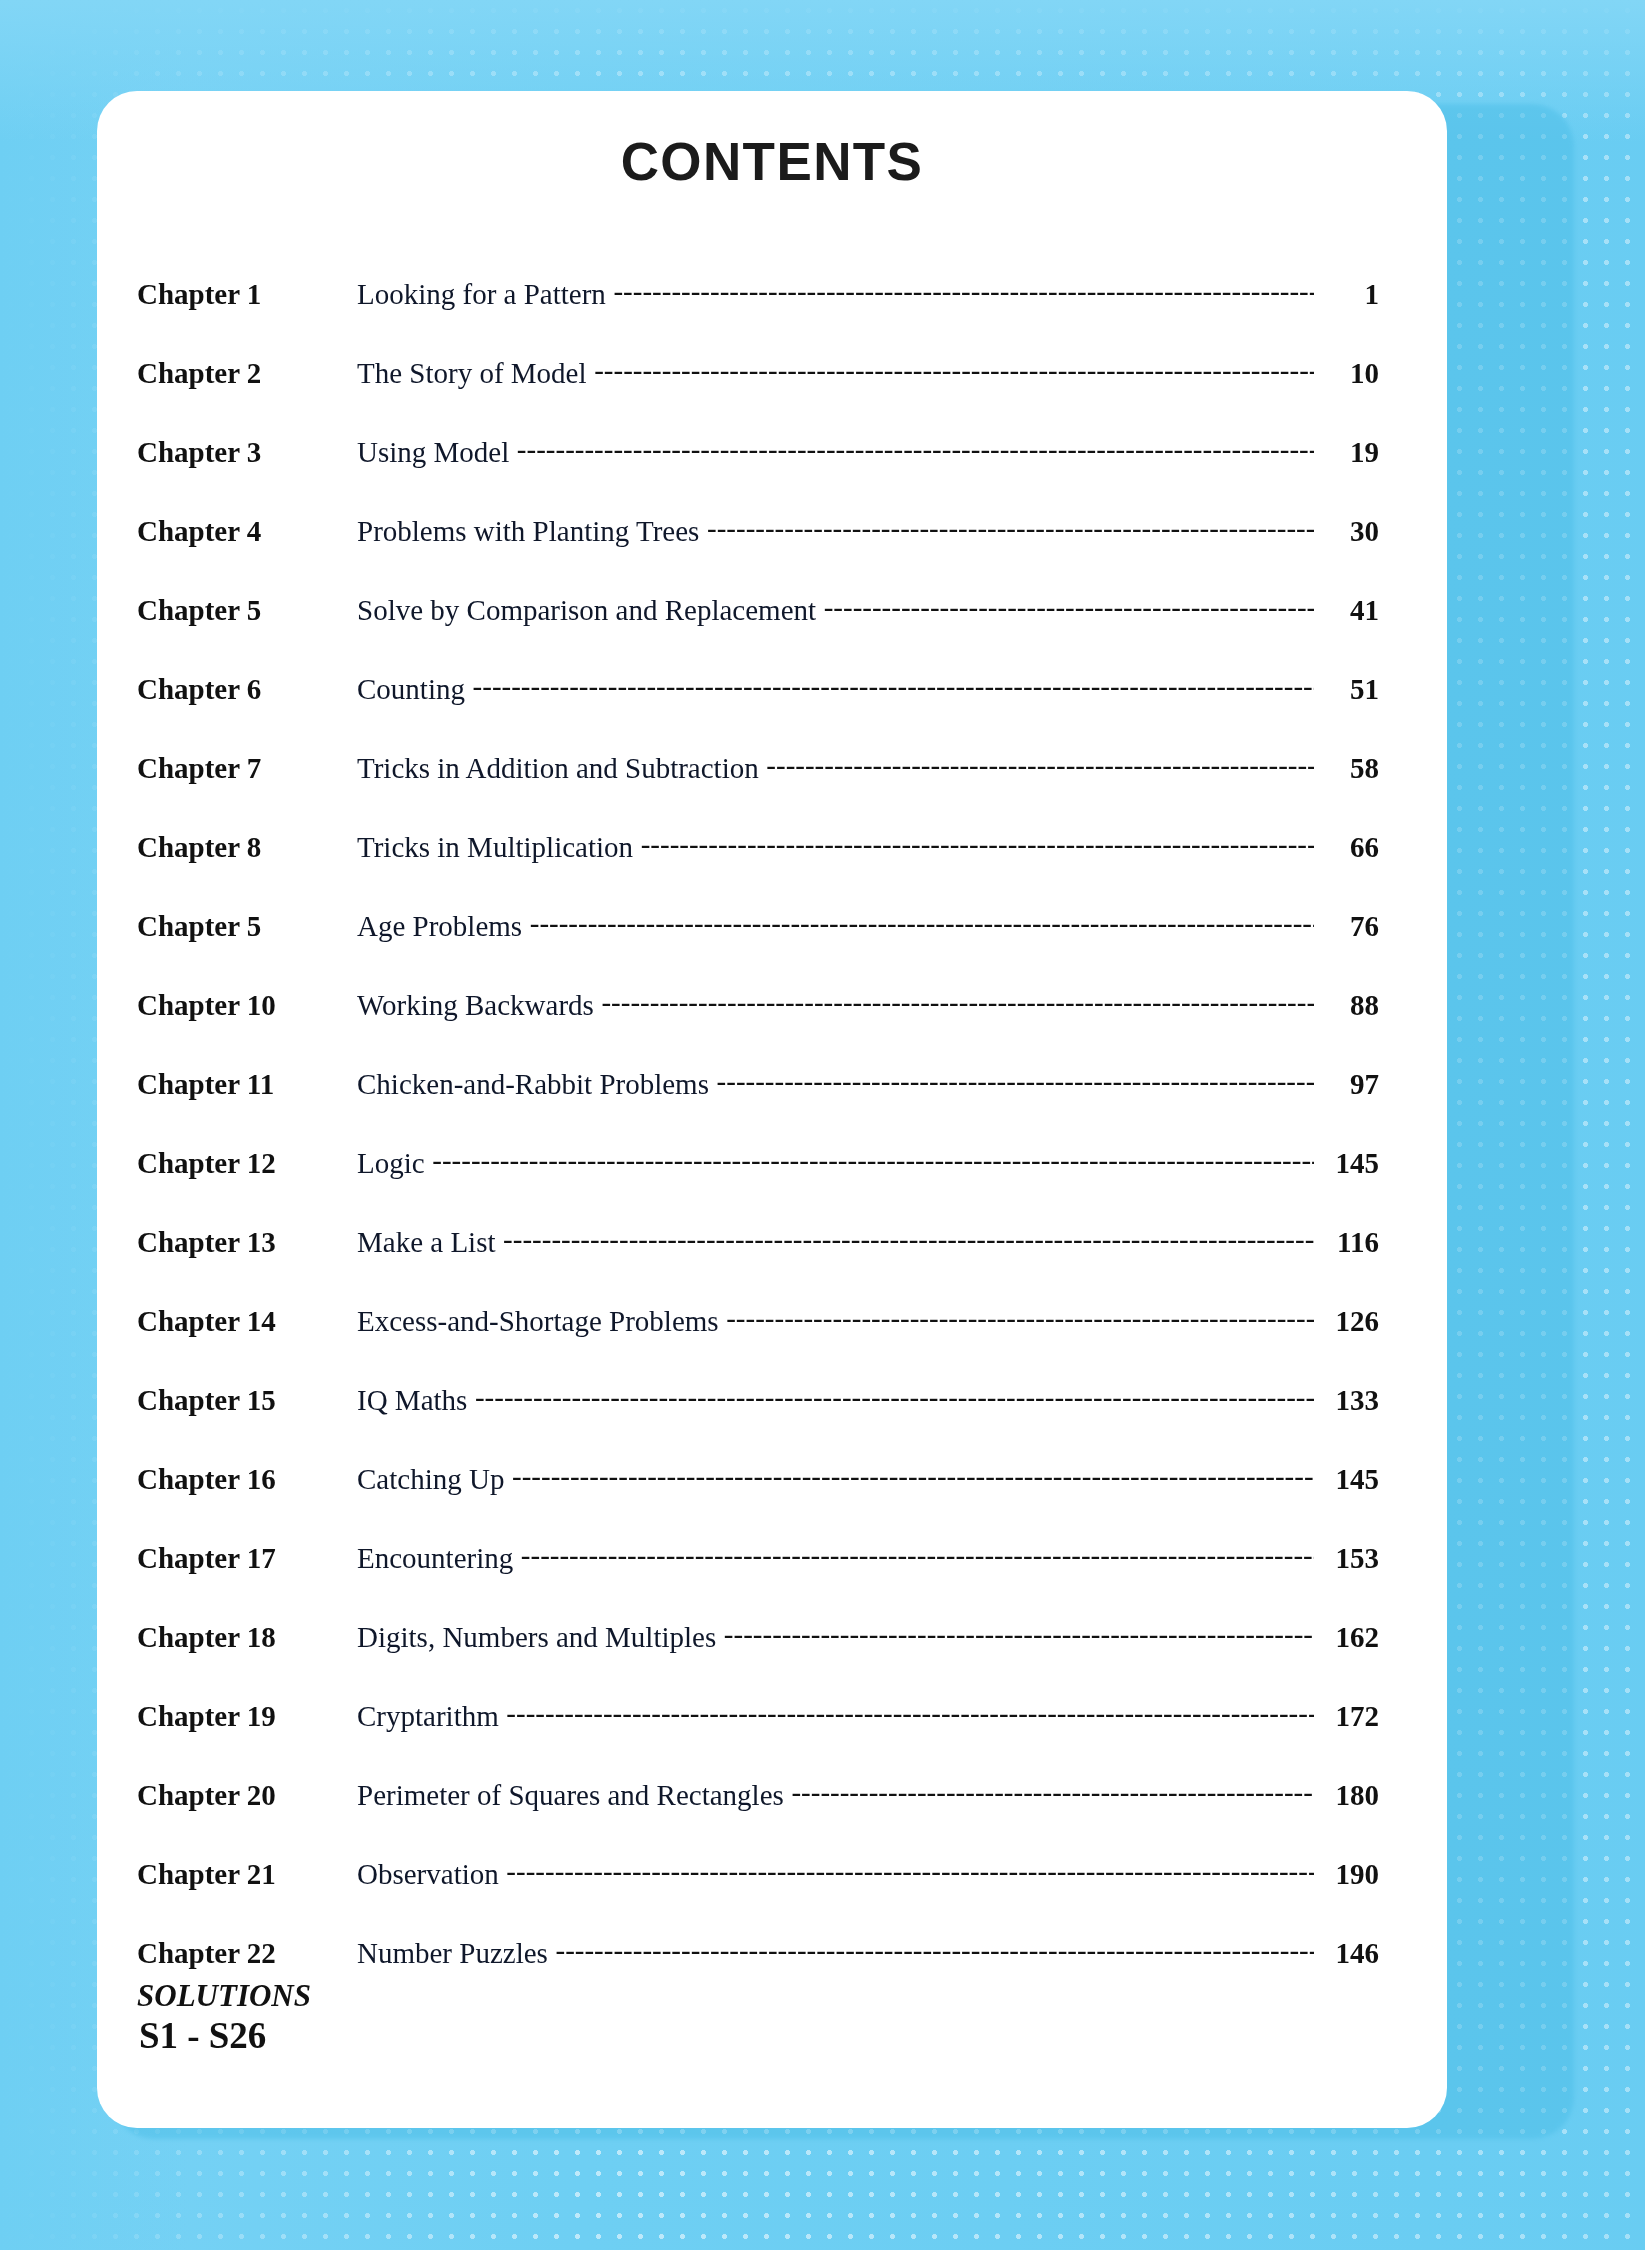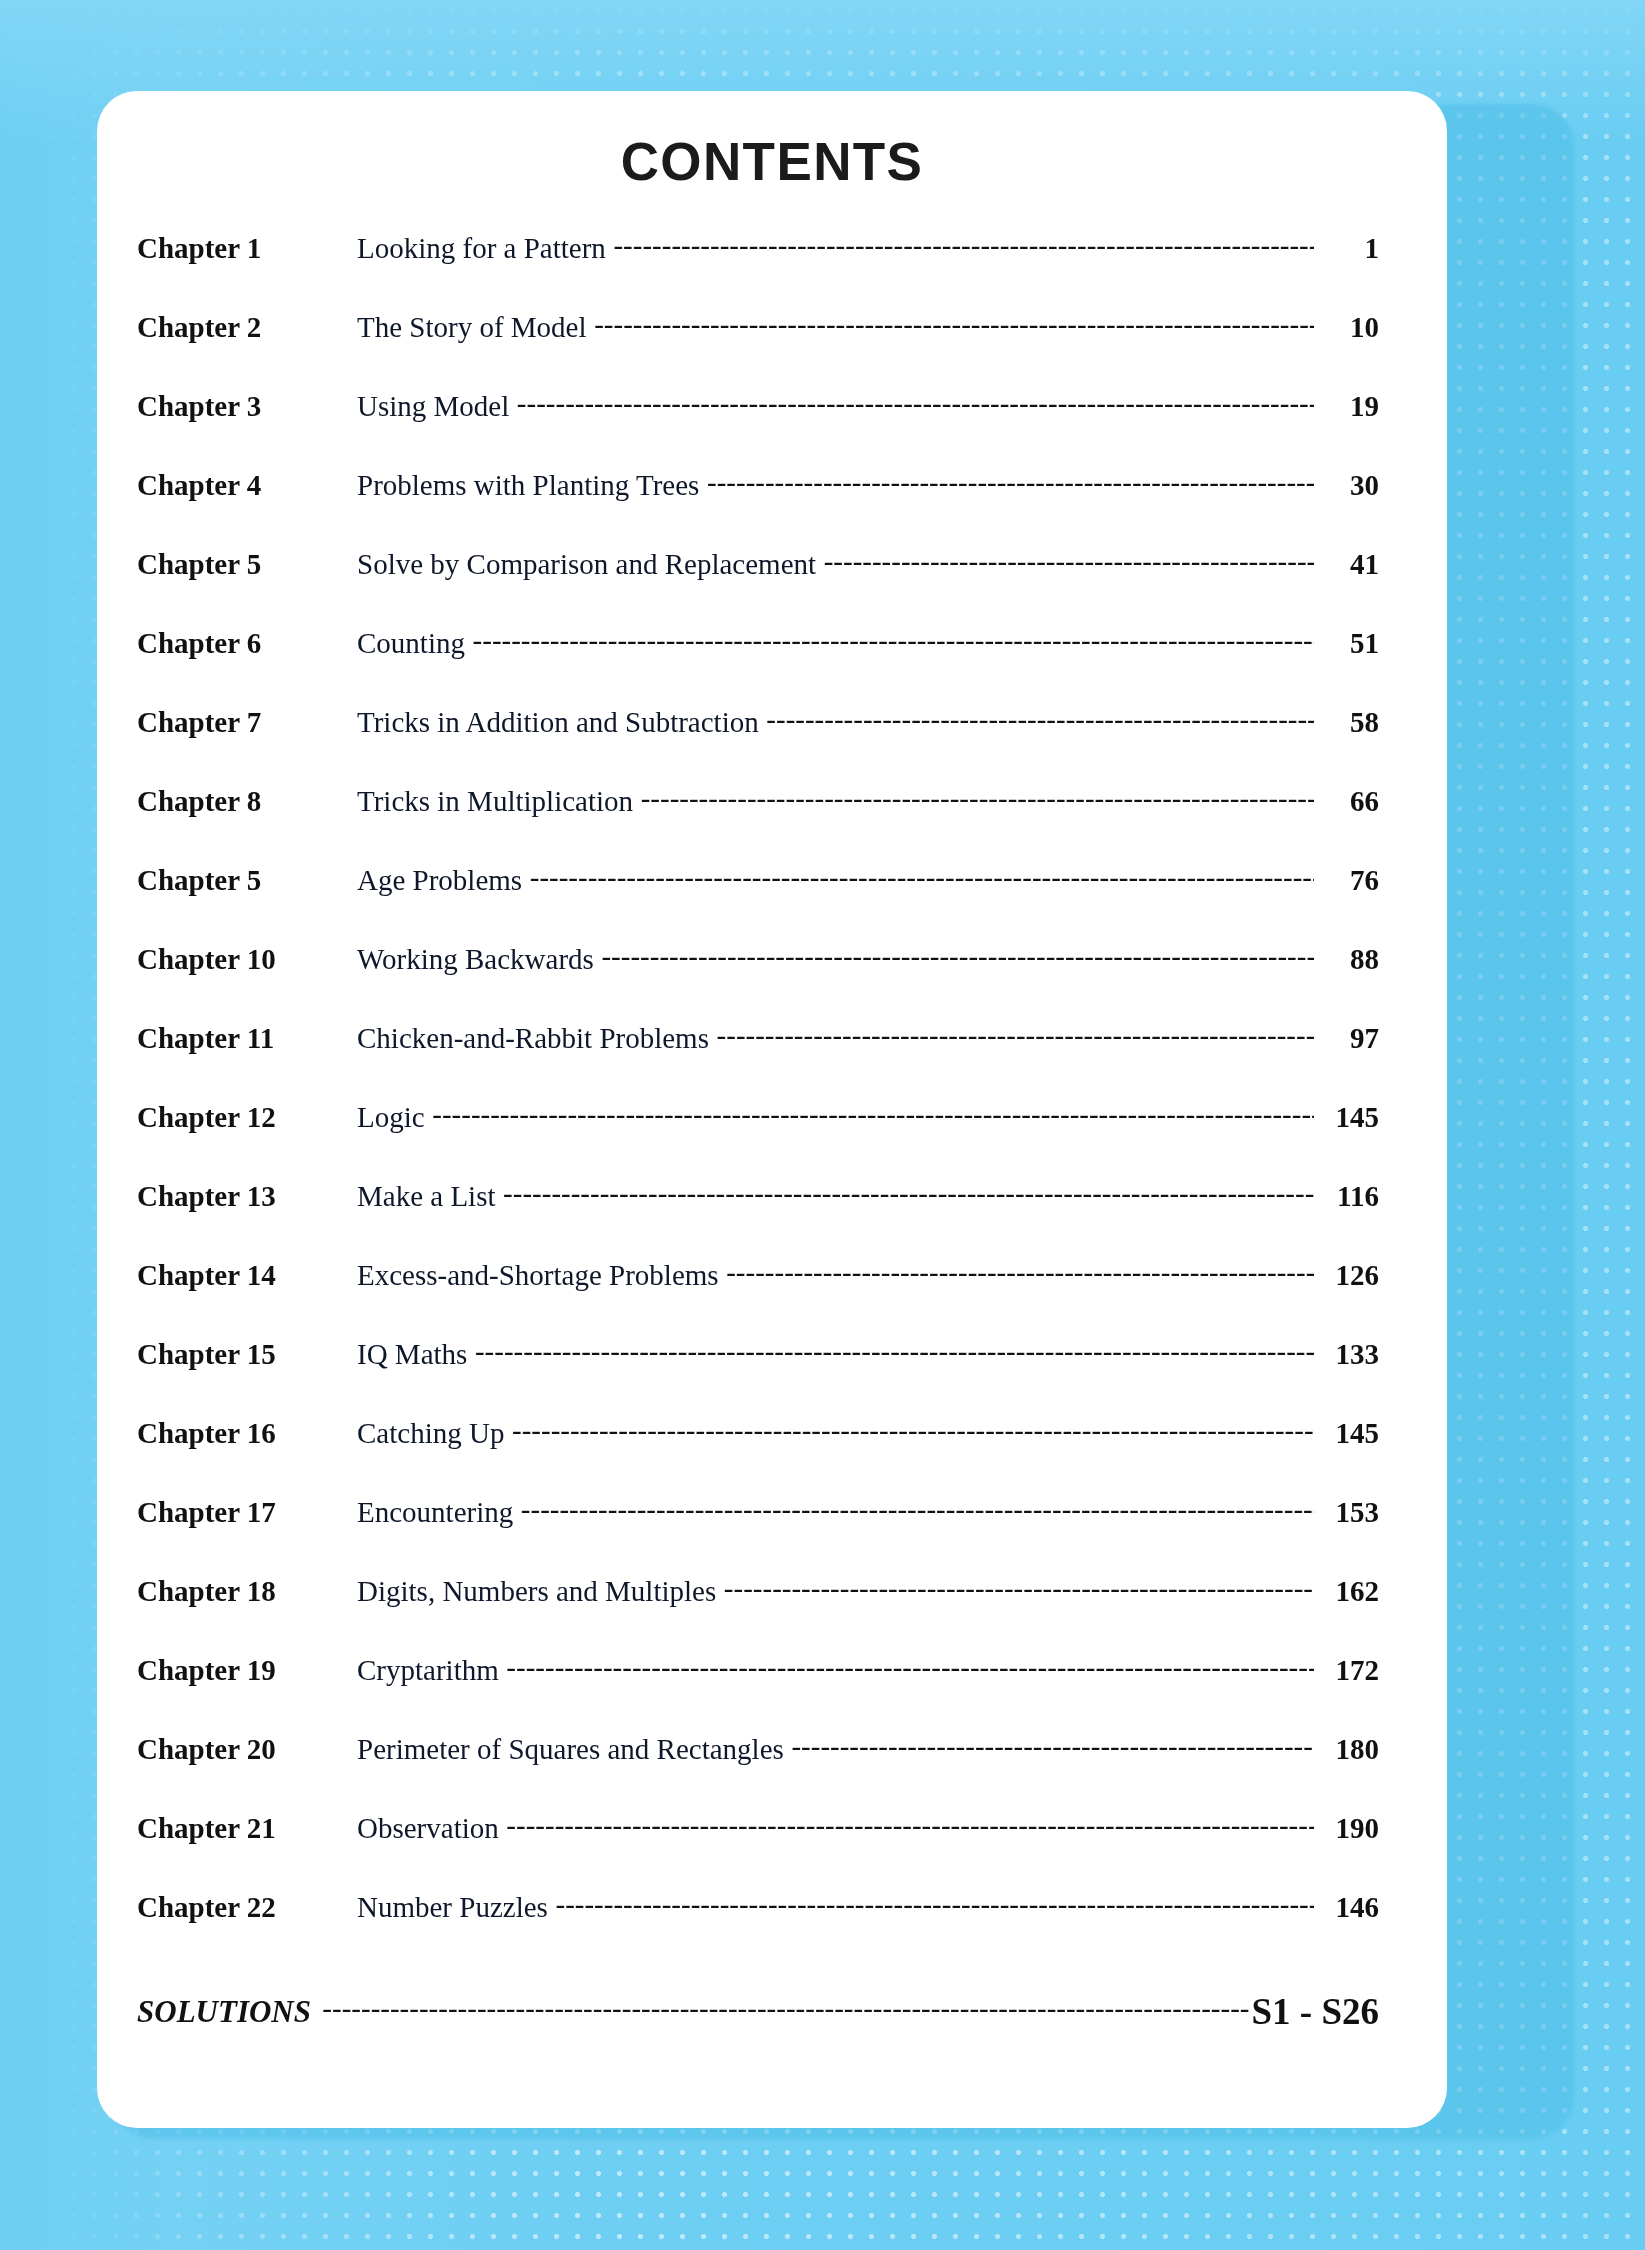--- a/index.html
+++ b/index.html
@@ -79,21 +79,21 @@
     padding: 0;
   }
 
   .toc {
     margin: 40px 0 0 0;
     padding: 0 68px 0 40px;
   }
 
   .toc-row {
     display: flex;
-    align-items: flex-start;
+    align-items: flex-end;
     height: 79px;
   }
 
   .ch-label {
     flex: 0 0 220px;
     font-family: "Liberation Serif", serif;
     font-weight: bold;
     font-size: 29px;
     color: #111111;
     white-space: nowrap;
@@ -123,23 +123,24 @@
     text-align: right;
     font-weight: bold;
     font-size: 29px;
     color: #111111;
     white-space: nowrap;
     padding-left: 5.7px;
   }
 
   .solutions-row {
     display: flex;
-    align-items: center;
+    align-items: flex-start;
     height: 79px;
-    margin-top: 2px;
+    margin-top: 8px;
+    flex-direction: column;
   }
   .solutions-label {
     flex: 0 0 auto;
     font-weight: bold;
     font-style: italic;
     font-size: 31px;
     color: #111111;
     white-space: nowrap;
     padding-right: 11.4px;
   }

